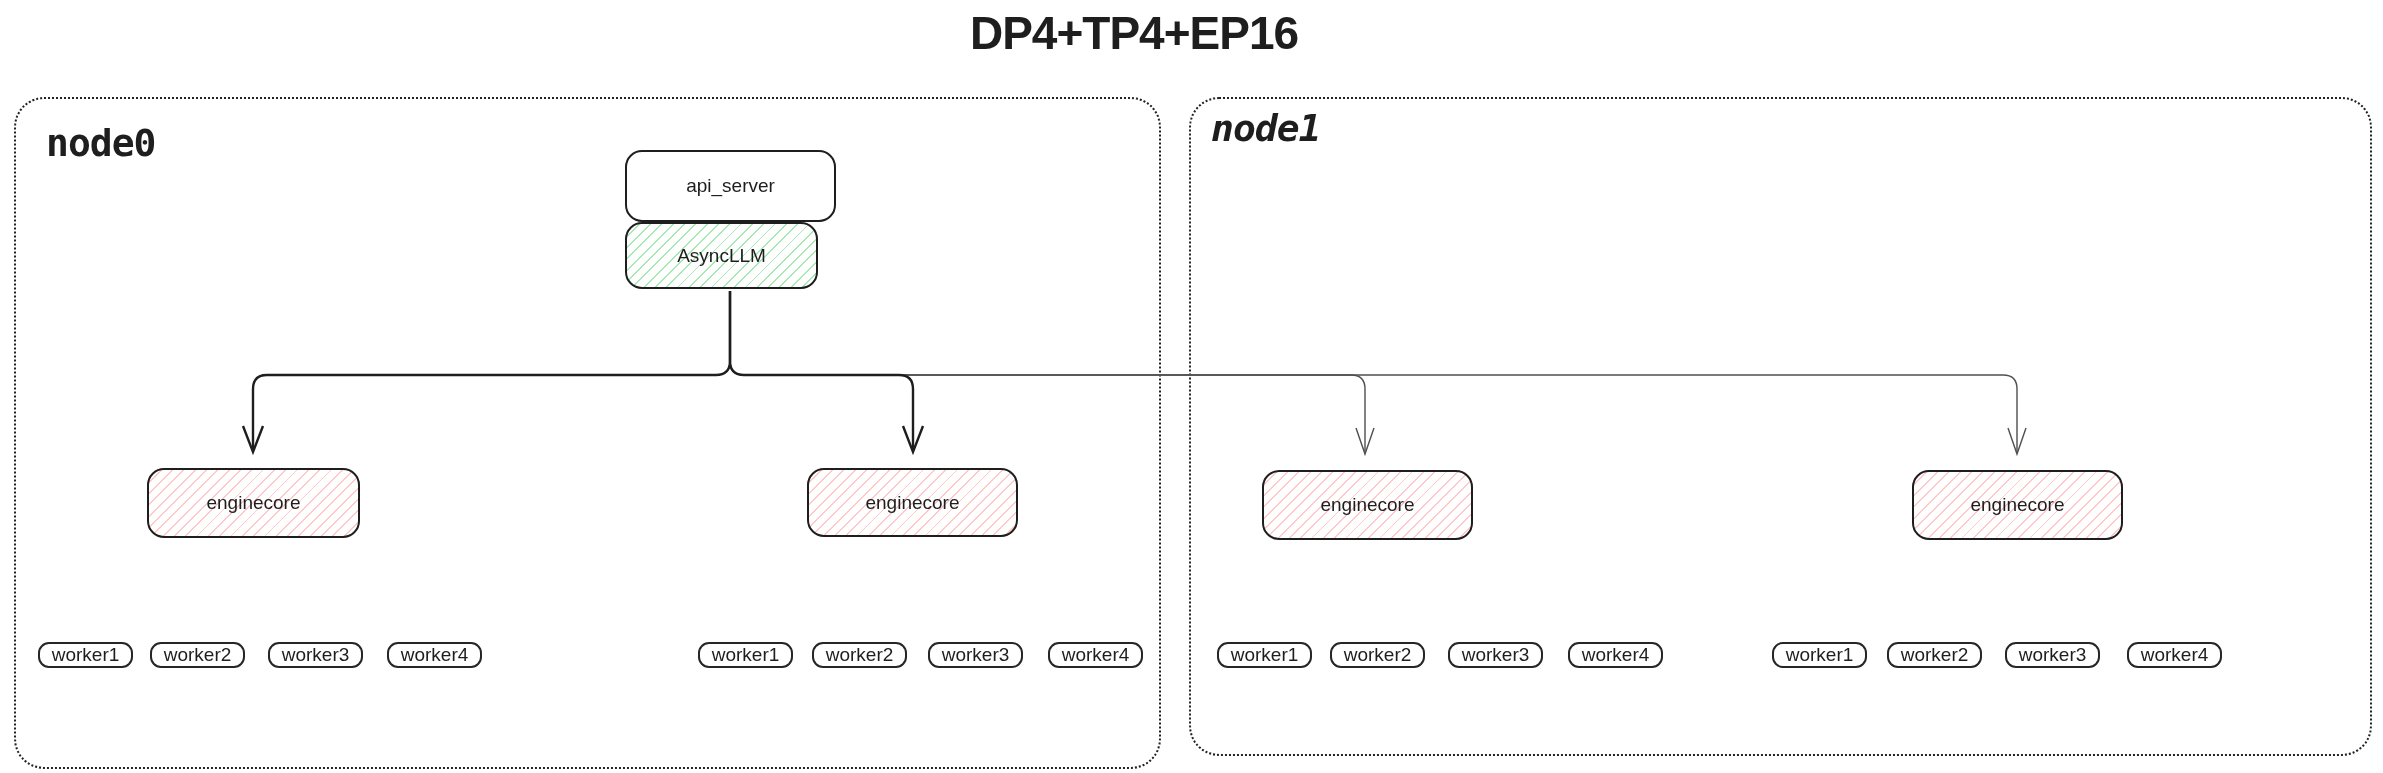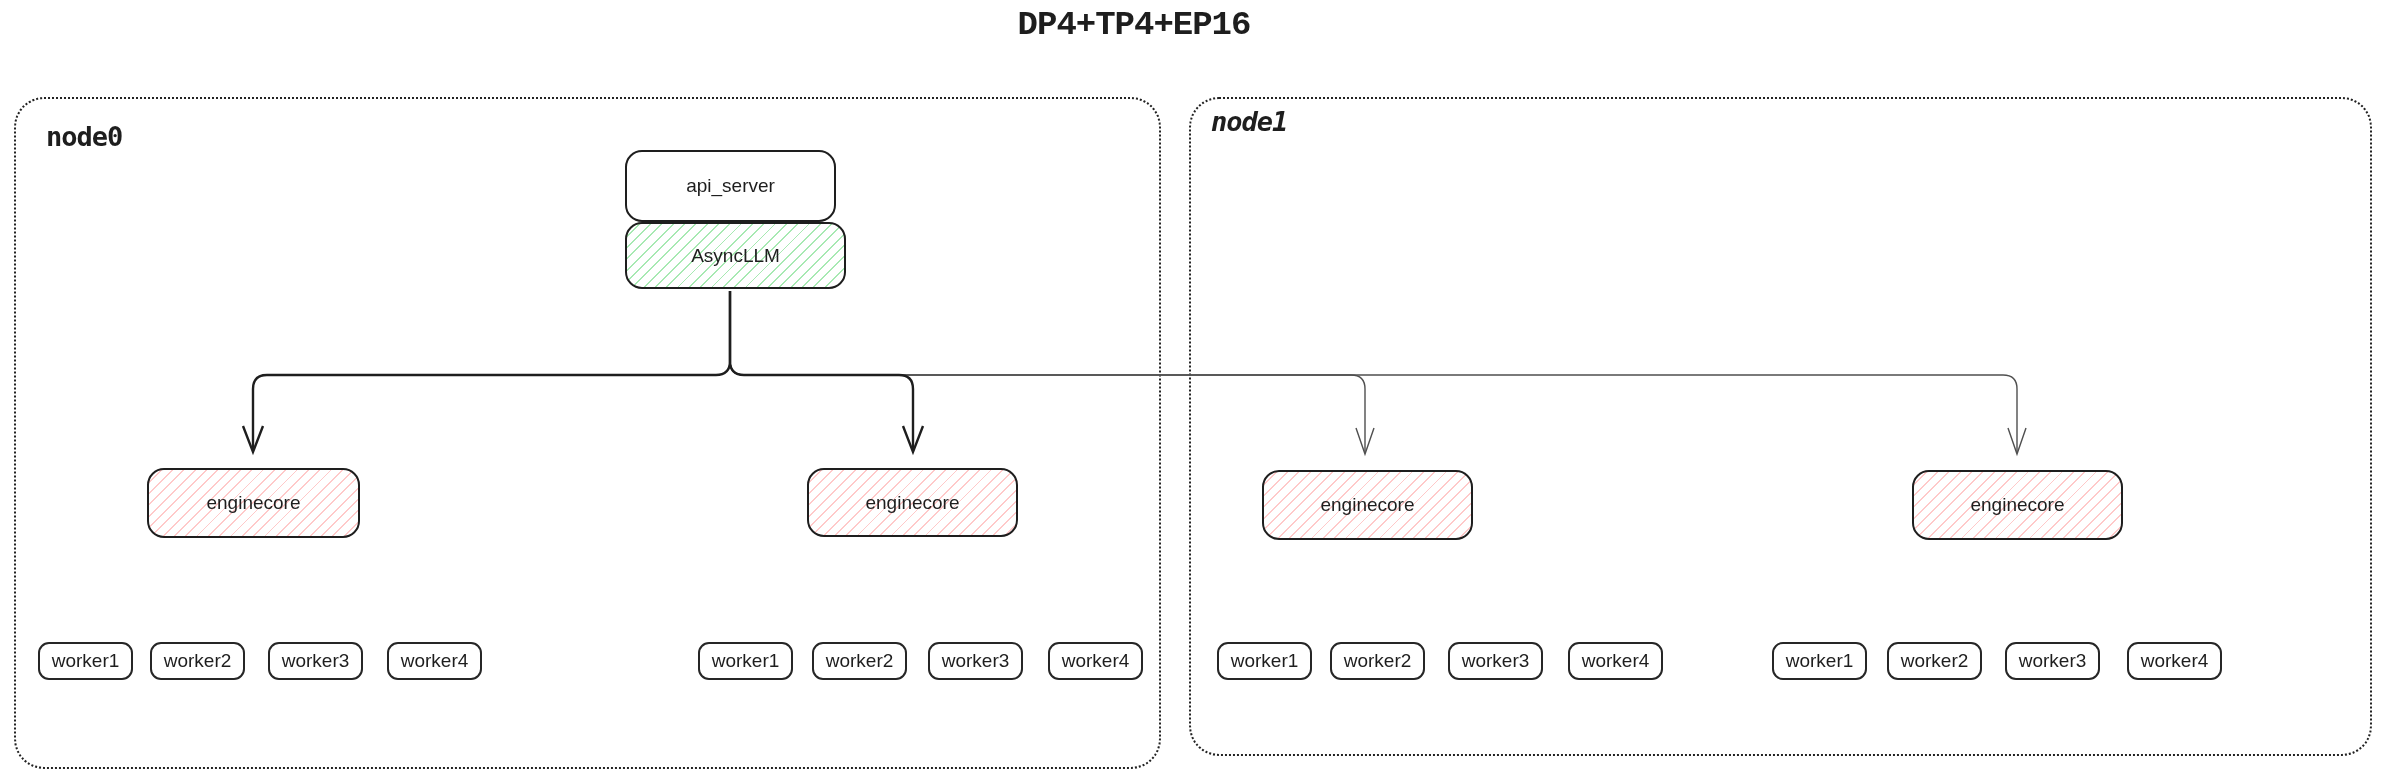--- a/index.html
+++ b/index.html
@@ -2,49 +2,49 @@
 <html style="--green-hatch: #a7e9b2; --red-hatch: #ffc9c9;"><head>
 <meta charset="utf-8">
 <style>
   html,body{margin:0;padding:0;}
   body{
     width:2383px;height:773px;position:relative;background:#ffffff;
     font-family:"Liberation Sans",sans-serif;color:#1e1e1e;overflow:hidden;
   }
   .title{
     position:absolute;top:6px;left:1134px;transform:translateX(-50%);
-    font-family:Liberation Mono, monospace;font-weight:bold;font-size:34px;
+    font-family:Liberation Sans, sans-serif;font-weight:bold;font-size:46px;
     letter-spacing:-1px;white-space:nowrap;
   }
   .node-box{
     position:absolute;border:2.4px dotted #222222;border-radius:30px;background:transparent;
   }
   .node-label{
     position:absolute;font-family:"DejaVu Sans Mono",monospace;font-weight:bold;
-    font-size:27px;letter-spacing:-1px;
+    font-size:38px;letter-spacing:-1px;
   }
   .shape{
     position:absolute;border:2.2px solid #1e1e1e;border-radius:17px;background:#ffffff;
     display:flex;align-items:center;justify-content:center;
     font-size:19px;z-index:3;box-sizing:border-box;
   }
   .hatch-green{
     background-image:repeating-linear-gradient(135deg,
       var(--green-hatch) 0px, var(--green-hatch) 1.3px,
       transparent 1.3px, transparent 8px);
   }
   .hatch-red{
     background-image:repeating-linear-gradient(135deg,
       var(--red-hatch) 0px, var(--red-hatch) 1.3px,
       transparent 1.3px, transparent 8px);
     margin-top:8px;
   }
   .worker{
     position:absolute;border:2.2px solid #262626;border-radius:11px;background:#ffffff;
-    width:95px;height:38px;display:flex;align-items:center;justify-content:center;
+    width:95px;height:26px;display:flex;align-items:center;justify-content:center;
     font-size:19px;z-index:3;box-sizing:border-box;
   }
   svg.wires{position:absolute;left:0;top:0;z-index:2;pointer-events:none;}
   .node-layer{z-index:1;}
 </style>
 </head>
 <body style="background: rgb(255, 255, 255);">
 
 <div class="title">DP4+TP4+EP16</div>
 
@@ -71,21 +71,21 @@
   </g>
   <g stroke="#1e1e1e" stroke-width="2.4" fill="none">
     <path d="M730 291 L730 361 Q730 375 744 375 L899 375 Q913 375 913 389 L913 450"></path>
     <path d="M903 426 L913 452 L923 426"></path>
   </g>
 </svg>
 
 <div class="shape" style="left:625px;top:150px;width:211px;height:72px;">
   <span>api_server</span>
 </div>
-<div class="shape hatch-green" style="left:625px;top:222px;width:221px;height:67px;">
+<div class="shape hatch-green" style="left:625px;top:222px;width:193px;height:67px;">
   <span>AsyncLLM</span>
 </div>
 
 <div class="shape hatch-red" style="left:147px;top:460px;width:213px;height:70px;">
   <span>enginecore</span>
 </div>
 <div class="shape hatch-red" style="left:807px;top:460px;width:211px;height:69px;">
   <span>enginecore</span>
 </div>
 <div class="shape hatch-red" style="left:1262px;top:462px;width:211px;height:70px;">

